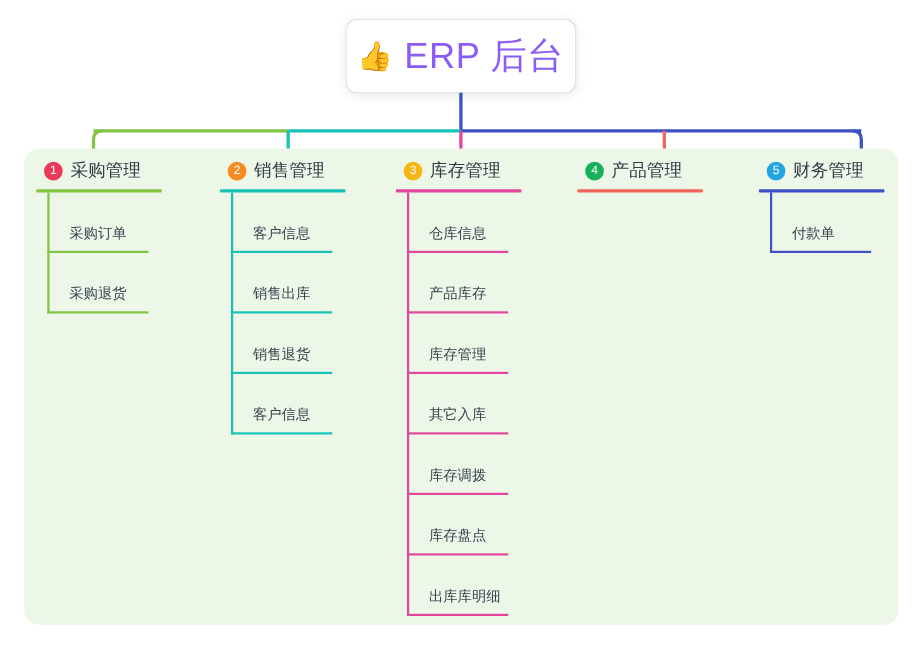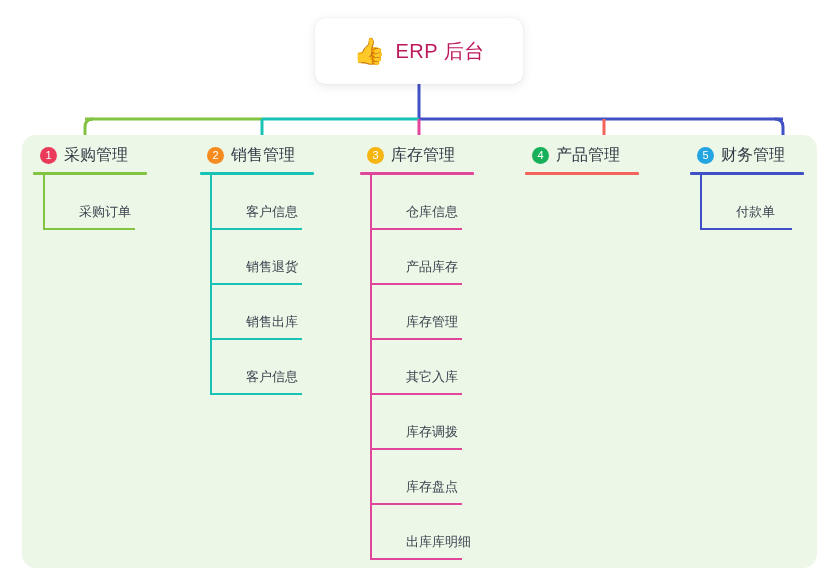--- a/index.html
+++ b/index.html
@@ -37,22 +37,22 @@
     justify-content: center;
     gap: 10px;
     box-sizing: border-box;
   }
   .root-emoji {
     font-size: 26px;
     line-height: 1;
     display: inline-block;
   }
   .root-title {
-    font-size: 20px;
-    color: #be185d;
+    font-size: 33px;
+    color: #8b5cf6;
     letter-spacing: 0.5px;
     white-space: nowrap;
   }
 
   
   #wires {
     position: absolute;
     left: 0; top: 0;
     width: 839px;
     height: 588px;
@@ -123,21 +123,21 @@
     bottom: 0;
   }
   .item {
     position: relative;
     height: 55px;
     box-sizing: border-box;
     padding-left: 20px;
   }
   .item-text {
     position: absolute;
-    left: 36px;
+    left: 20px;
     bottom: 9px;
     font-size: 13px;
     color: #3b424e;
     white-space: nowrap;
   }
   .item-rule {
     position: absolute;
     left: 0px;
     bottom: 0px;
     height: 2px;
@@ -174,40 +174,44 @@
           <span class="badge" style="background: rgb(235, 59, 90);">1</span>
           <span class="head-label">采购管理</span>
         </div>
         <div class="head-rule" style="background: rgb(130, 195, 65);"></div>
         <div class="items">
           <div class="spine" style="background: rgb(130, 195, 65);"></div>
           <div class="item">
             <span class="item-text">采购订单</span>
             <div class="item-rule" style="background: rgb(130, 195, 65);"></div>
           </div>
+          <div class="item">
+            <span class="item-text">采购退货</span>
+            <div class="item-rule" style="background: rgb(130, 195, 65);"></div>
+          </div>
         </div>
       </div>
       <div class="column" style="left: 200px;">
         <div class="col-head">
           <span class="badge" style="background: rgb(246, 139, 31);">2</span>
           <span class="head-label">销售管理</span>
         </div>
         <div class="head-rule" style="background: rgb(24, 195, 182);"></div>
         <div class="items">
           <div class="spine" style="background: rgb(24, 195, 182);"></div>
           <div class="item">
             <span class="item-text">客户信息</span>
             <div class="item-rule" style="background: rgb(24, 195, 182);"></div>
           </div>
           <div class="item">
+            <span class="item-text">销售出库</span>
+            <div class="item-rule" style="background: rgb(24, 195, 182);"></div>
+          </div>
+          <div class="item">
             <span class="item-text">销售退货</span>
-            <div class="item-rule" style="background: rgb(24, 195, 182);"></div>
-          </div>
-          <div class="item">
-            <span class="item-text">销售出库</span>
             <div class="item-rule" style="background: rgb(24, 195, 182);"></div>
           </div>
           <div class="item">
             <span class="item-text">客户信息</span>
             <div class="item-rule" style="background: rgb(24, 195, 182);"></div>
           </div>
         </div>
       </div>
       <div class="column" style="left: 360px;">
         <div class="col-head">

